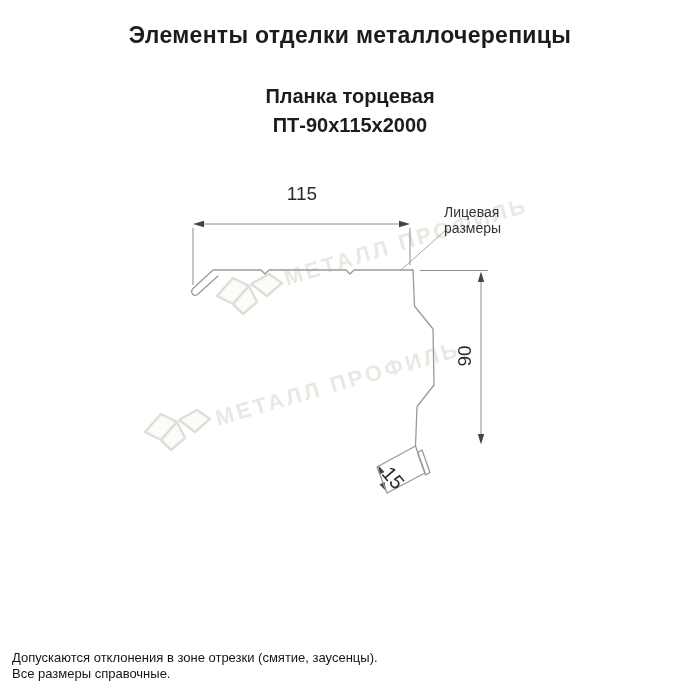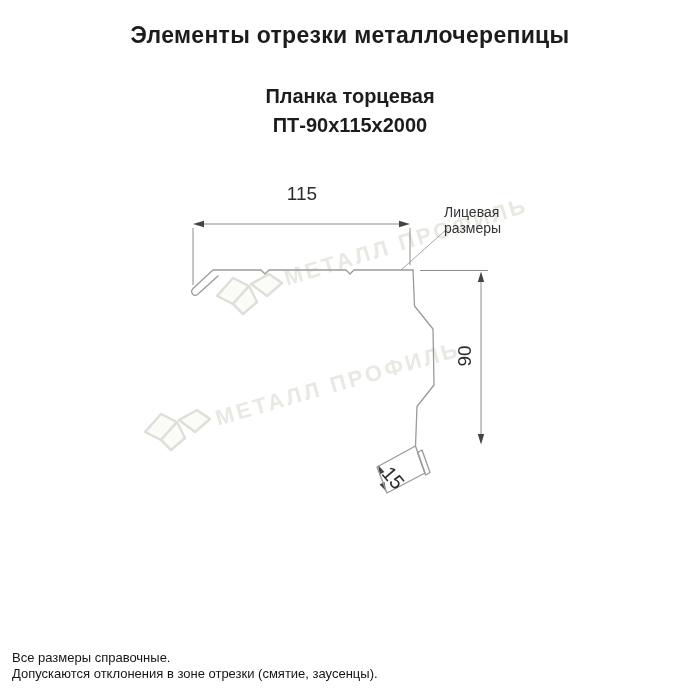--- a/index.html
+++ b/index.html
@@ -37,21 +37,21 @@
   }
   .footer{
     position:absolute;left:12px;top:650px;font-size:13px;line-height:16px;color:#161616;z-index:3;
   }
 </style>
 </head>
 <body>
 
 <div class="page">
 
-  <div class="title">Элементы отрезки металлочерепицы</div>
+  <div class="title">Элементы отделки металлочерепицы</div>
   <div class="subtitle product-name">Планка торцевая</div>
   <div class="subtitle product-code">ПТ-90х115х2000</div>
 
   <div class="wm-text wm1">МЕТАЛЛ ПРОФИЛЬ</div>
   <div class="wm-text wm2">МЕТАЛЛ ПРОФИЛЬ</div>
 
   <svg class="drawing-svg" width="700" height="700" viewBox="0 0 700 700">
 
     <g transform="translate(215,270)" fill="#fbfbf7" stroke="#dedfd8" stroke-width="2.5" stroke-linejoin="round">
       <path d="M2 26 L18 8 L34 16 L18 34 Z"></path>
@@ -99,17 +99,17 @@
   <div class="dim-label dim-115">115</div>
   <div class="dim-label dim-90">90</div>
   <div class="dim-label dim-15">15</div>
 
   <div class="face-label">
     <div>Лицевая</div>
     <div>размеры</div>
   </div>
 
   <div class="footer">
+    <div>Допускаются отклонения в зоне отрезки (смятие, заусенцы).</div>
     <div>Все размеры справочные.</div>
-    <div>Допускаются отклонения в зоне отрезки (смятие, заусенцы).</div>
   </div>
 
 </div>
 
 </body></html>

